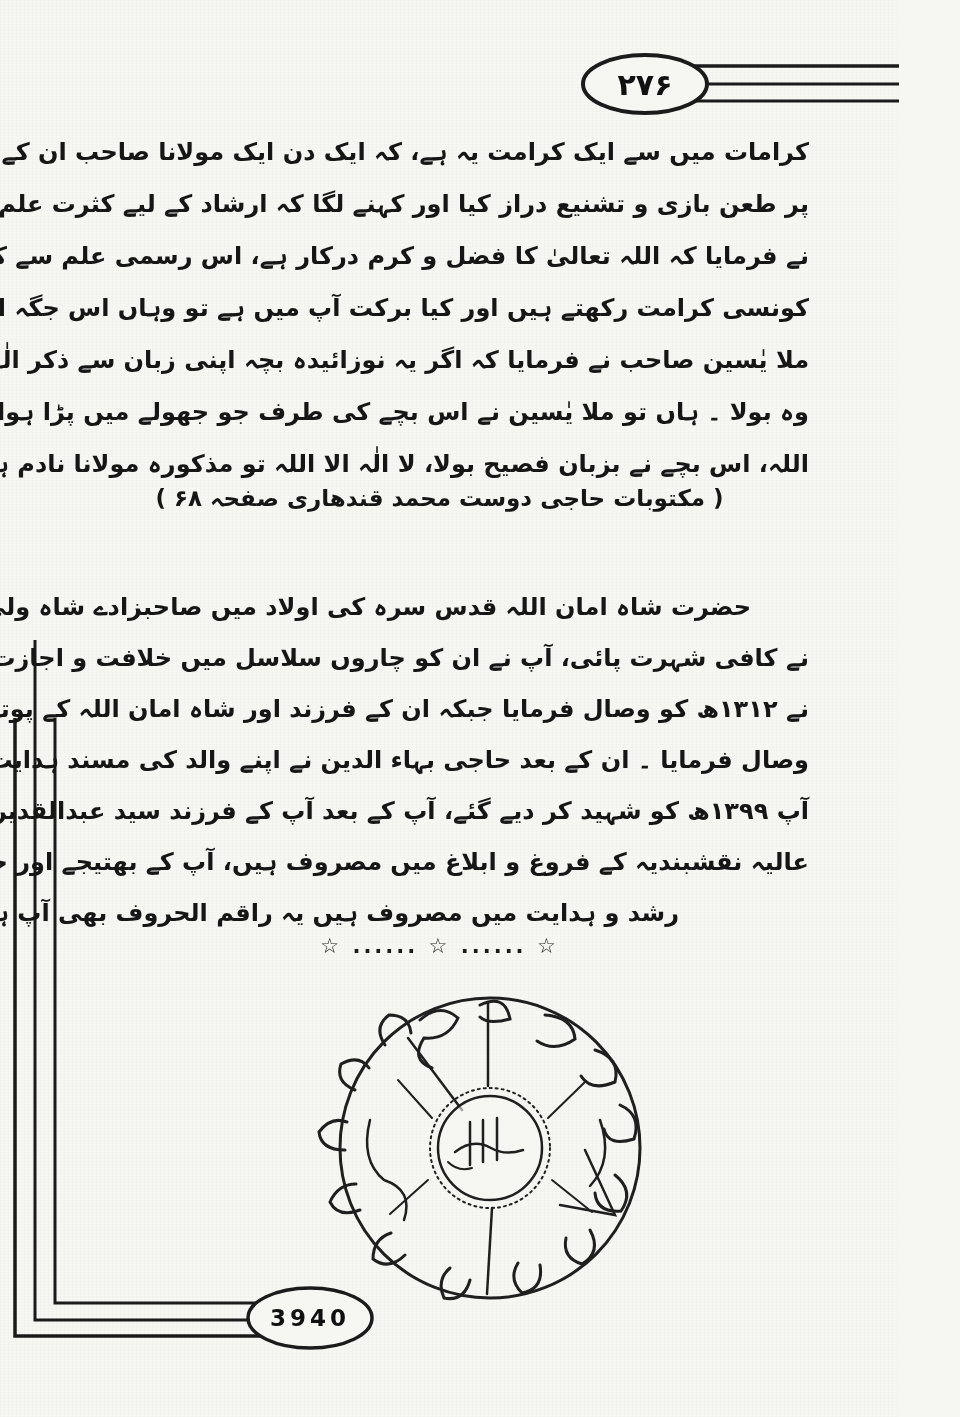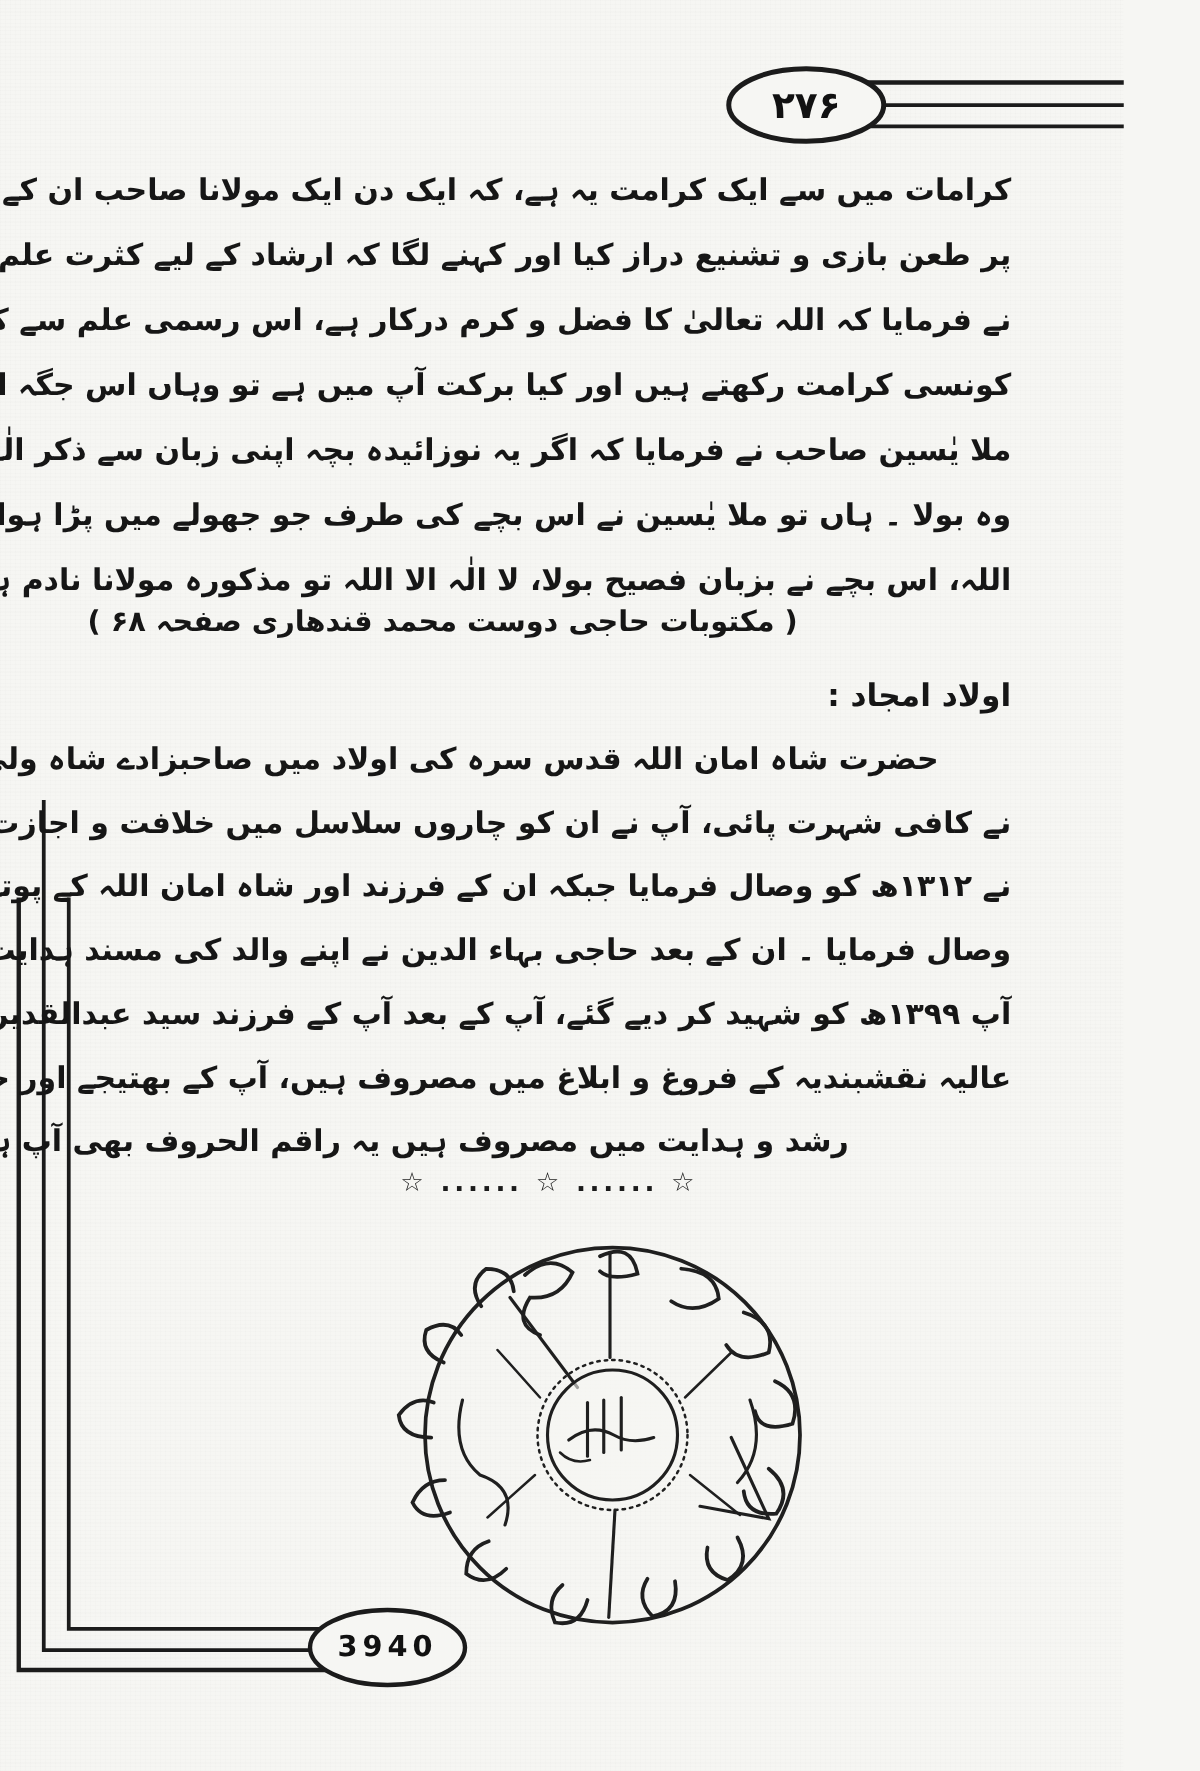--- a/index.html
+++ b/index.html
@@ -34,21 +34,21 @@
   .p2{top:582px;}
   .p2 .tline{line-height:51px;font-size:24px;}
   .tline{
     text-align:justify;text-align-last:justify;
     white-space:nowrap;overflow:visible;
   }
   .tline.indent-first{padding-right:58px;}
   .tline.para-end{text-align:center;text-align-last:center;padding-left:40px;padding-right:130px;}
   .citation{
     position:absolute;left:70px;right:90px;top:476px;
-    direction:rtl;text-align:left;
+    direction:rtl;text-align:center;
     font-size:23px;font-weight:bold;line-height:44px;
   }
   .heading{
     position:absolute;left:70px;right:90px;top:534px;
     direction:rtl;text-align:right;
     font-size:25px;font-weight:bold;line-height:46px;
   }
   .stars{
     position:absolute;left:70px;right:90px;top:926px;
     direction:ltr;text-align:center;
@@ -126,21 +126,20 @@
     <div class="tline">پر طعن بازی و تشنیع دراز کیا اور کہنے لگا کہ ارشاد کے لیے کثرت علم شرط ہے اور تجھے اتنا علم نہیں ہے ملا یٰسین</div>
     <div class="tline">نے فرمایا کہ اللہ تعالیٰ کا فضل و کرم درکار ہے، اس رسمی علم سے کوئی مشکل گرہ نہیں کھلتی، وہ مولانا بولے کہ آپ</div>
     <div class="tline">کونسی کرامت رکھتے ہیں اور کیا برکت آپ میں ہے تو وہاں اس جگہ ایک چالیس دن کا نوزائیدہ بچہ تھا،</div>
     <div class="tline">ملا یٰسین صاحب نے فرمایا کہ اگر یہ نوزائیدہ بچہ اپنی زبان سے ذکر الٰہی کرے تو کیا میری برکت معلوم ہوگی</div>
     <div class="tline">وہ بولا ۔ ہاں تو ملا یٰسین نے اس بچے کی طرف جو جھولے میں پڑا ہوا تھا، اشارہ فرمایا کہ بچہ بولو، لا الٰــہ الا</div>
     <div class="tline">اللہ، اس بچے نے بزبان فصیح بولا، لا الٰہ الا اللہ تو مذکورہ مولانا نادم ہوا اور داخل طریقہ شریفہ ہو گیا ۔</div>
   </div>
 
   <div class="citation">( مکتوبات حاجی دوست محمد قندھاری صفحہ ۶۸ )</div>
 
-  <div class="heading">اولاد امجاد :</div>
 
   <div class="text-block p2">
     <div class="tline indent-first">حضرت شاہ امان اللہ قدس سرہ کی اولاد میں صاحبزادے شاہ ولی اللہ اور پوتے مولوی غوث محمد</div>
     <div class="tline">نے کافی شہرت پائی، آپ نے ان کو چاروں سلاسل میں خلافت و اجازت عطا کی تھی ۔ حضرت شاہ ولی اللہ</div>
     <div class="tline">نے ۱۳۱۲ھ کو وصال فرمایا جبکہ ان کے فرزند اور شاہ امان اللہ کے پوتے مولوی غوث محمد نے ۱۳۶۷ھ کو</div>
     <div class="tline">وصال فرمایا ۔ ان کے بعد حاجی بہاء الدین نے اپنے والد کی مسند ہدایت سنبھالی اور سلسلے کو فروغ دیا،</div>
     <div class="tline">آپ ۱۳۹۹ھ کو شہید کر دیے گئے، آپ کے بعد آپ کے فرزند سید عبدالقدیر آغا بقید حیات ہیں اور سلسلہ</div>
     <div class="tline">عالیہ نقشبندیہ کے فروغ و ابلاغ میں مصروف ہیں، آپ کے بھتیجے اور خلیفہ حضرت شاہ آغا جان بھی خلق کی</div>
     <div class="tline para-end">رشد و ہدایت میں مصروف ہیں یہ راقم الحروف بھی آپ ہی سے ارادت رکھتا ہے ۔</div>
   </div>

